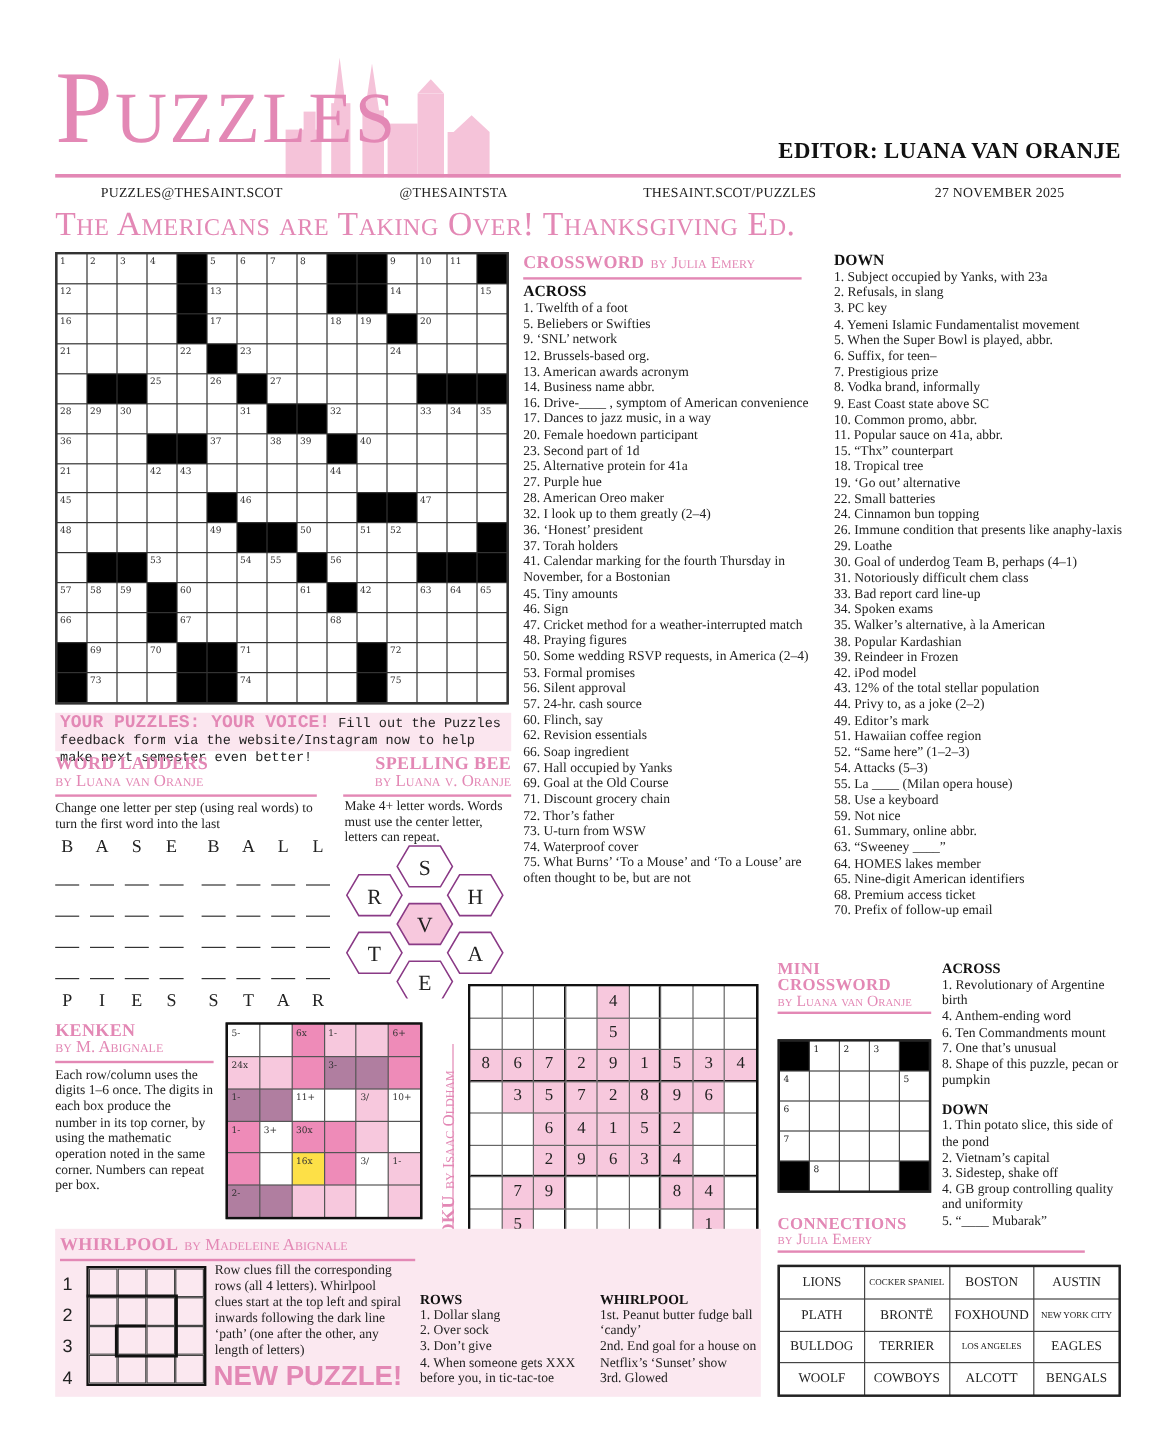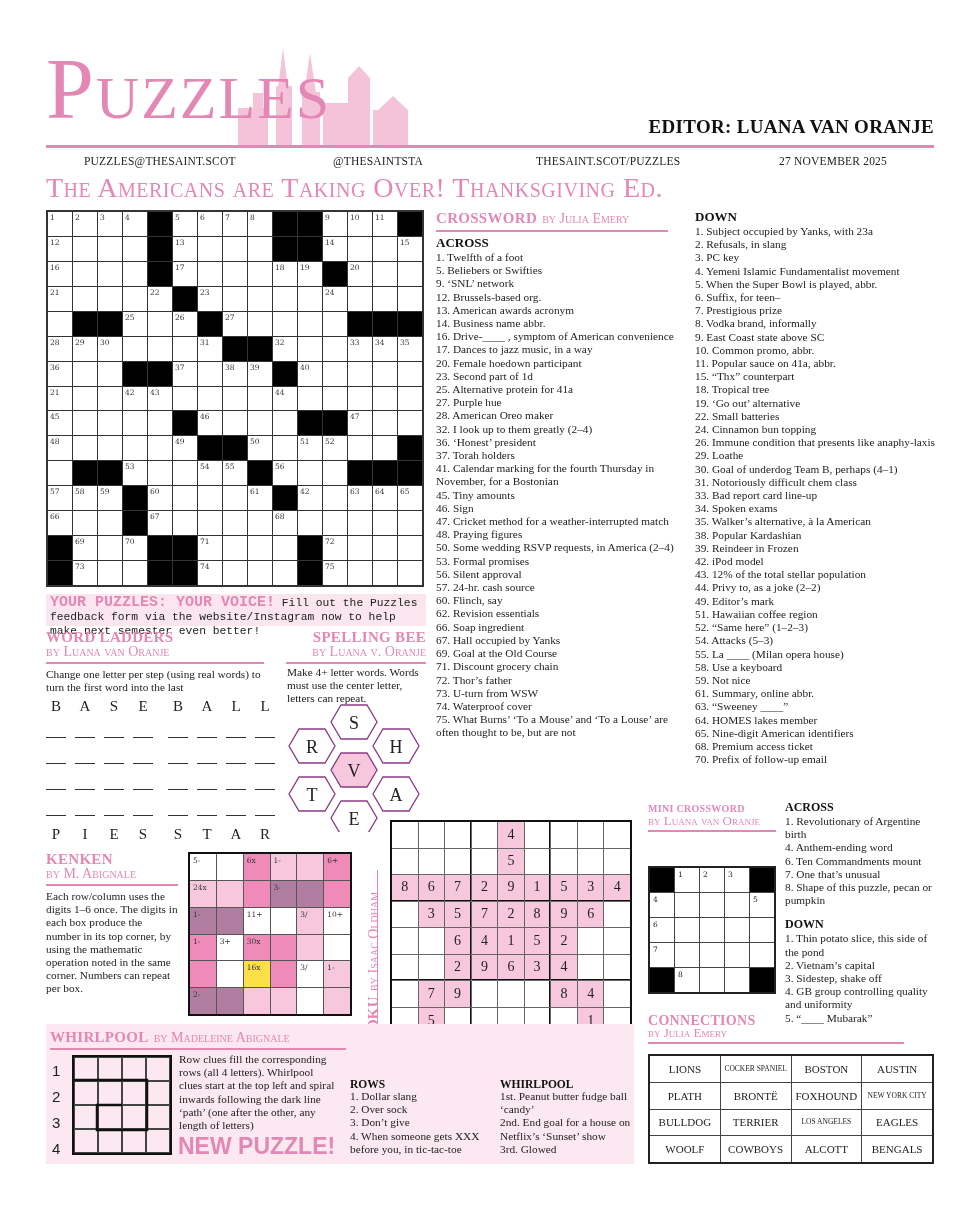--- a/index.html
+++ b/index.html
@@ -862,21 +862,21 @@
     <div class="sd br"></div>
     <div class="sd"></div>
     <div class="sd"></div>
     <div class="sd br"></div>
     <div class="sd"></div>
     <div class="sd"></div>
     <div class="sd filled">6</div>
   </div>
 
 <div class="abs" style="left:648px; top:802px; width:128px;">
-  <div class="sec-title" style="font-size:10px; line-height:13px;">MINI CROSSWORD</div>
+  <div class="sec-title" style="font-size:14px; line-height:13px;">MINI CROSSWORD</div>
   <div class="sec-by" style="font-size:13px; line-height:12px;">by Luana van Oranje</div>
   <div class="rule-pink" style="margin-top:3px;"></div>
 </div>
 <div class="abs" id="mini-grid">
     <div class="mc black"></div>
     <div class="mc">
       <span>1</span>
     </div>
     <div class="mc">
       <span>2</span>

